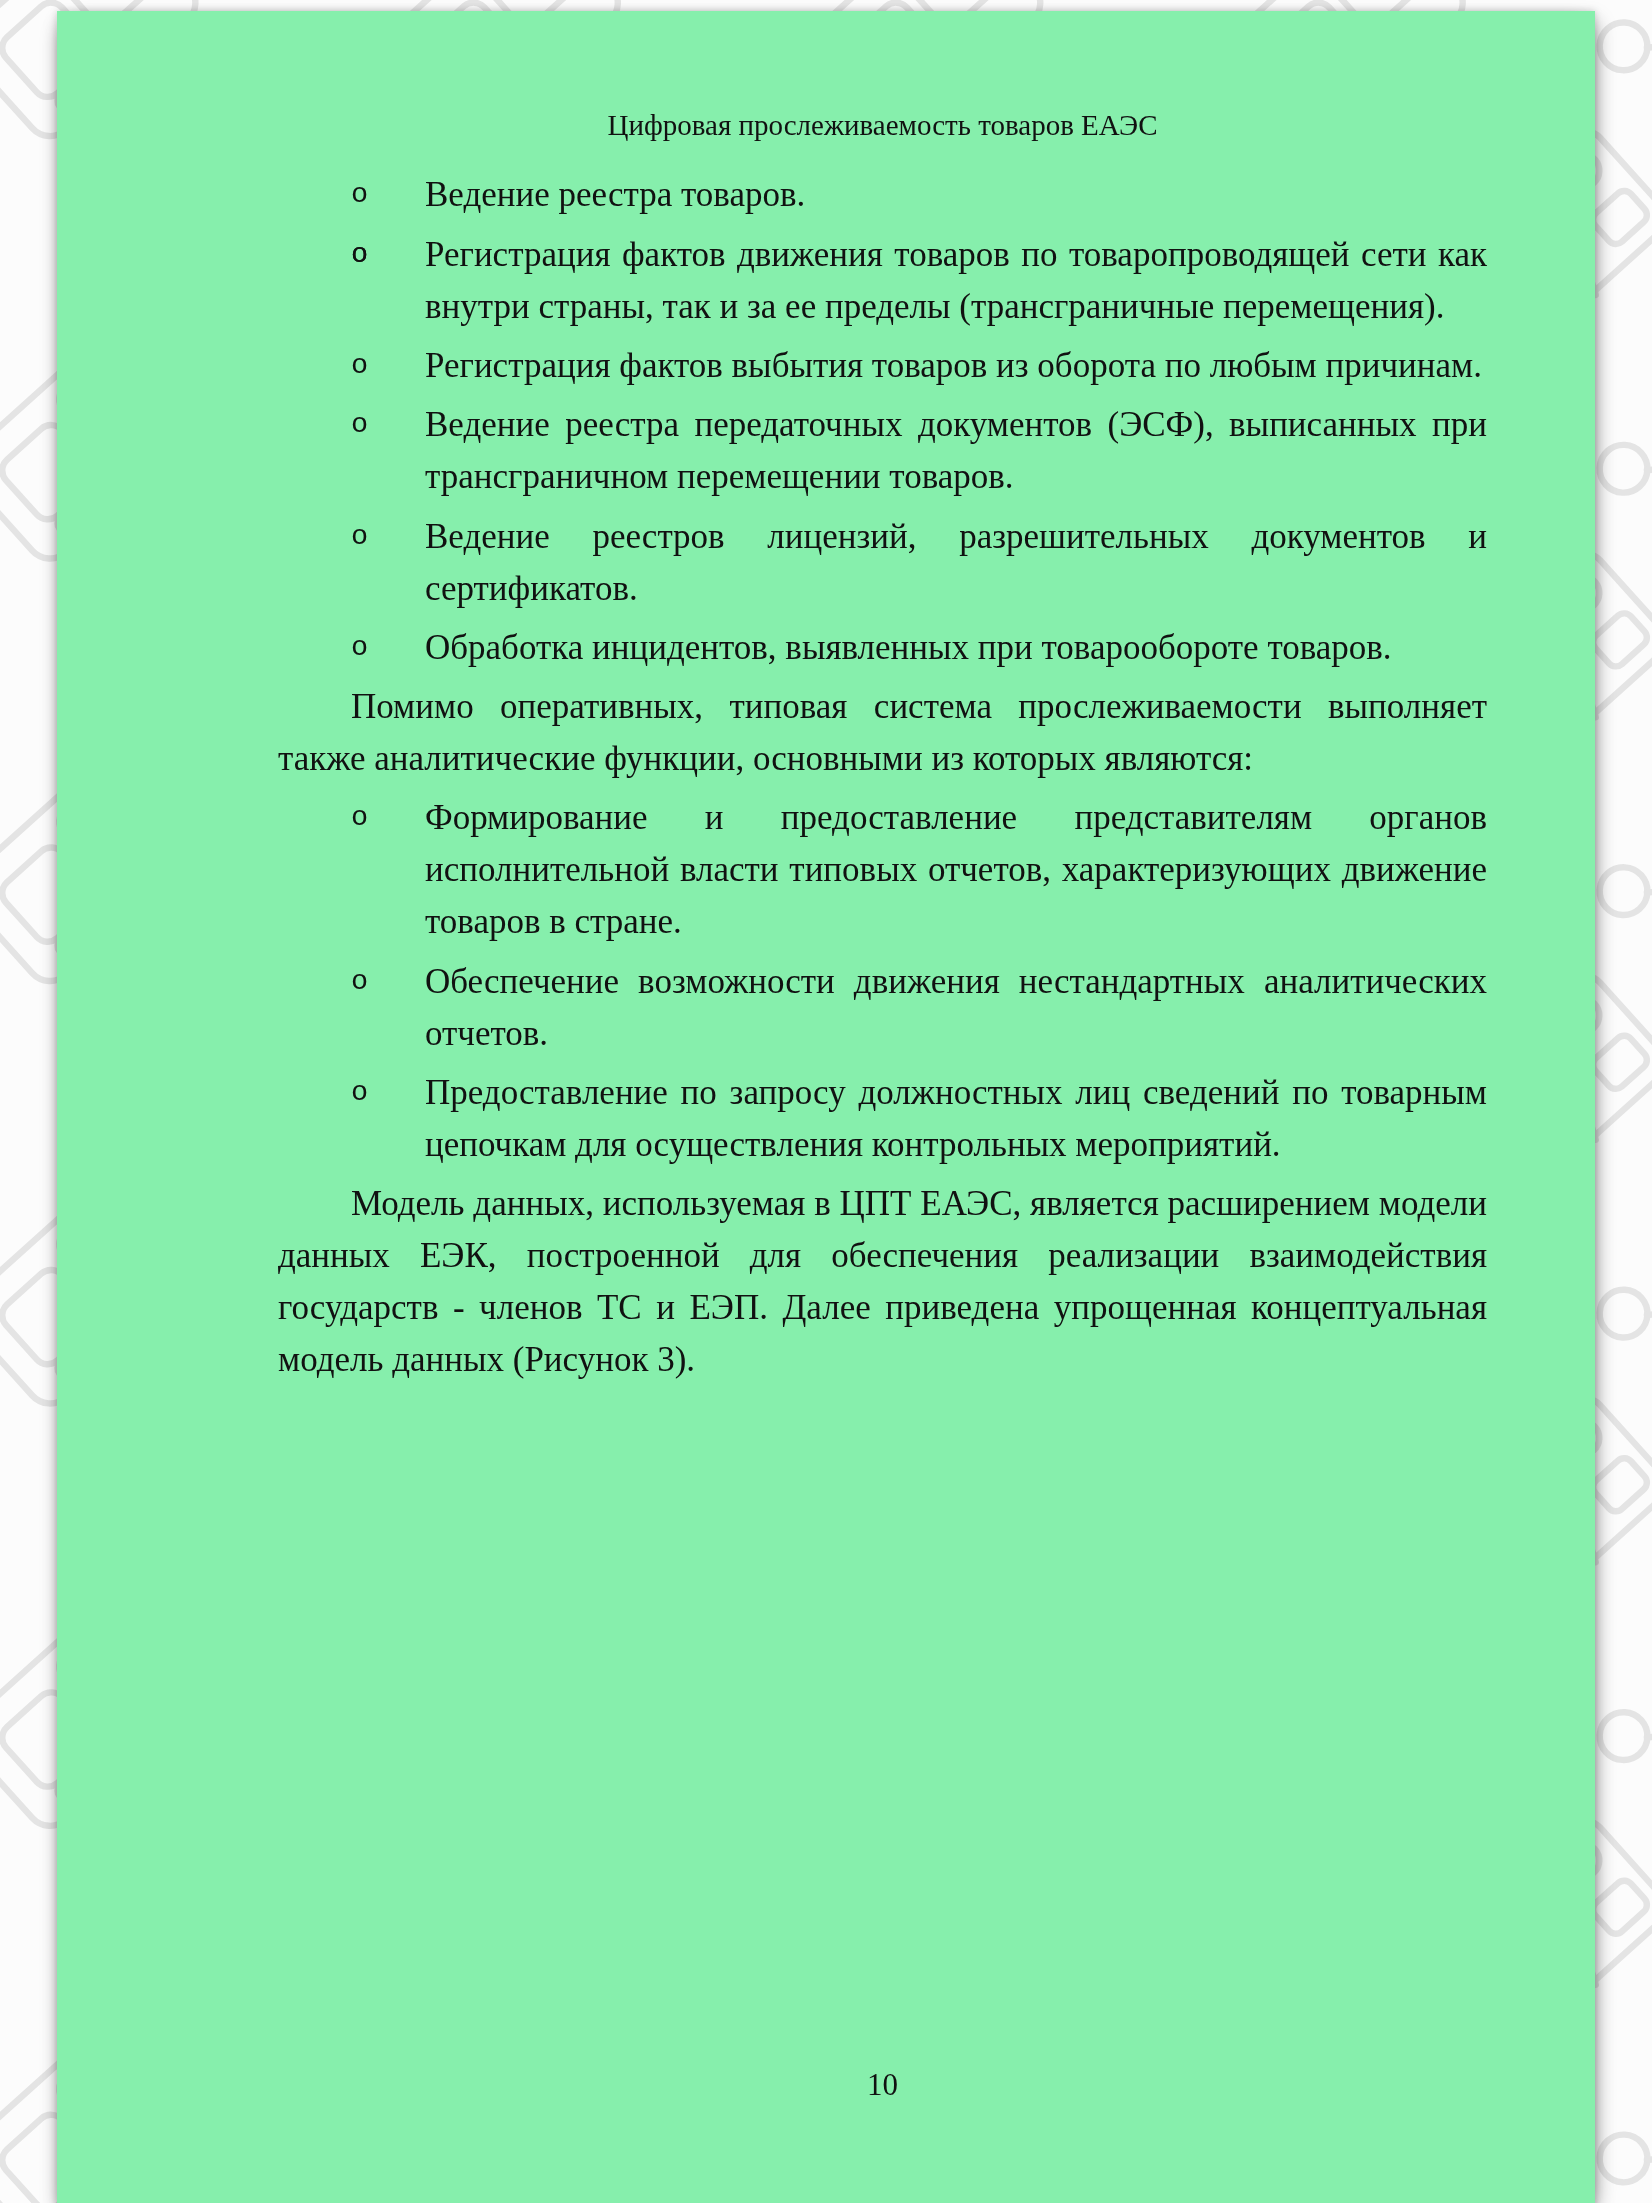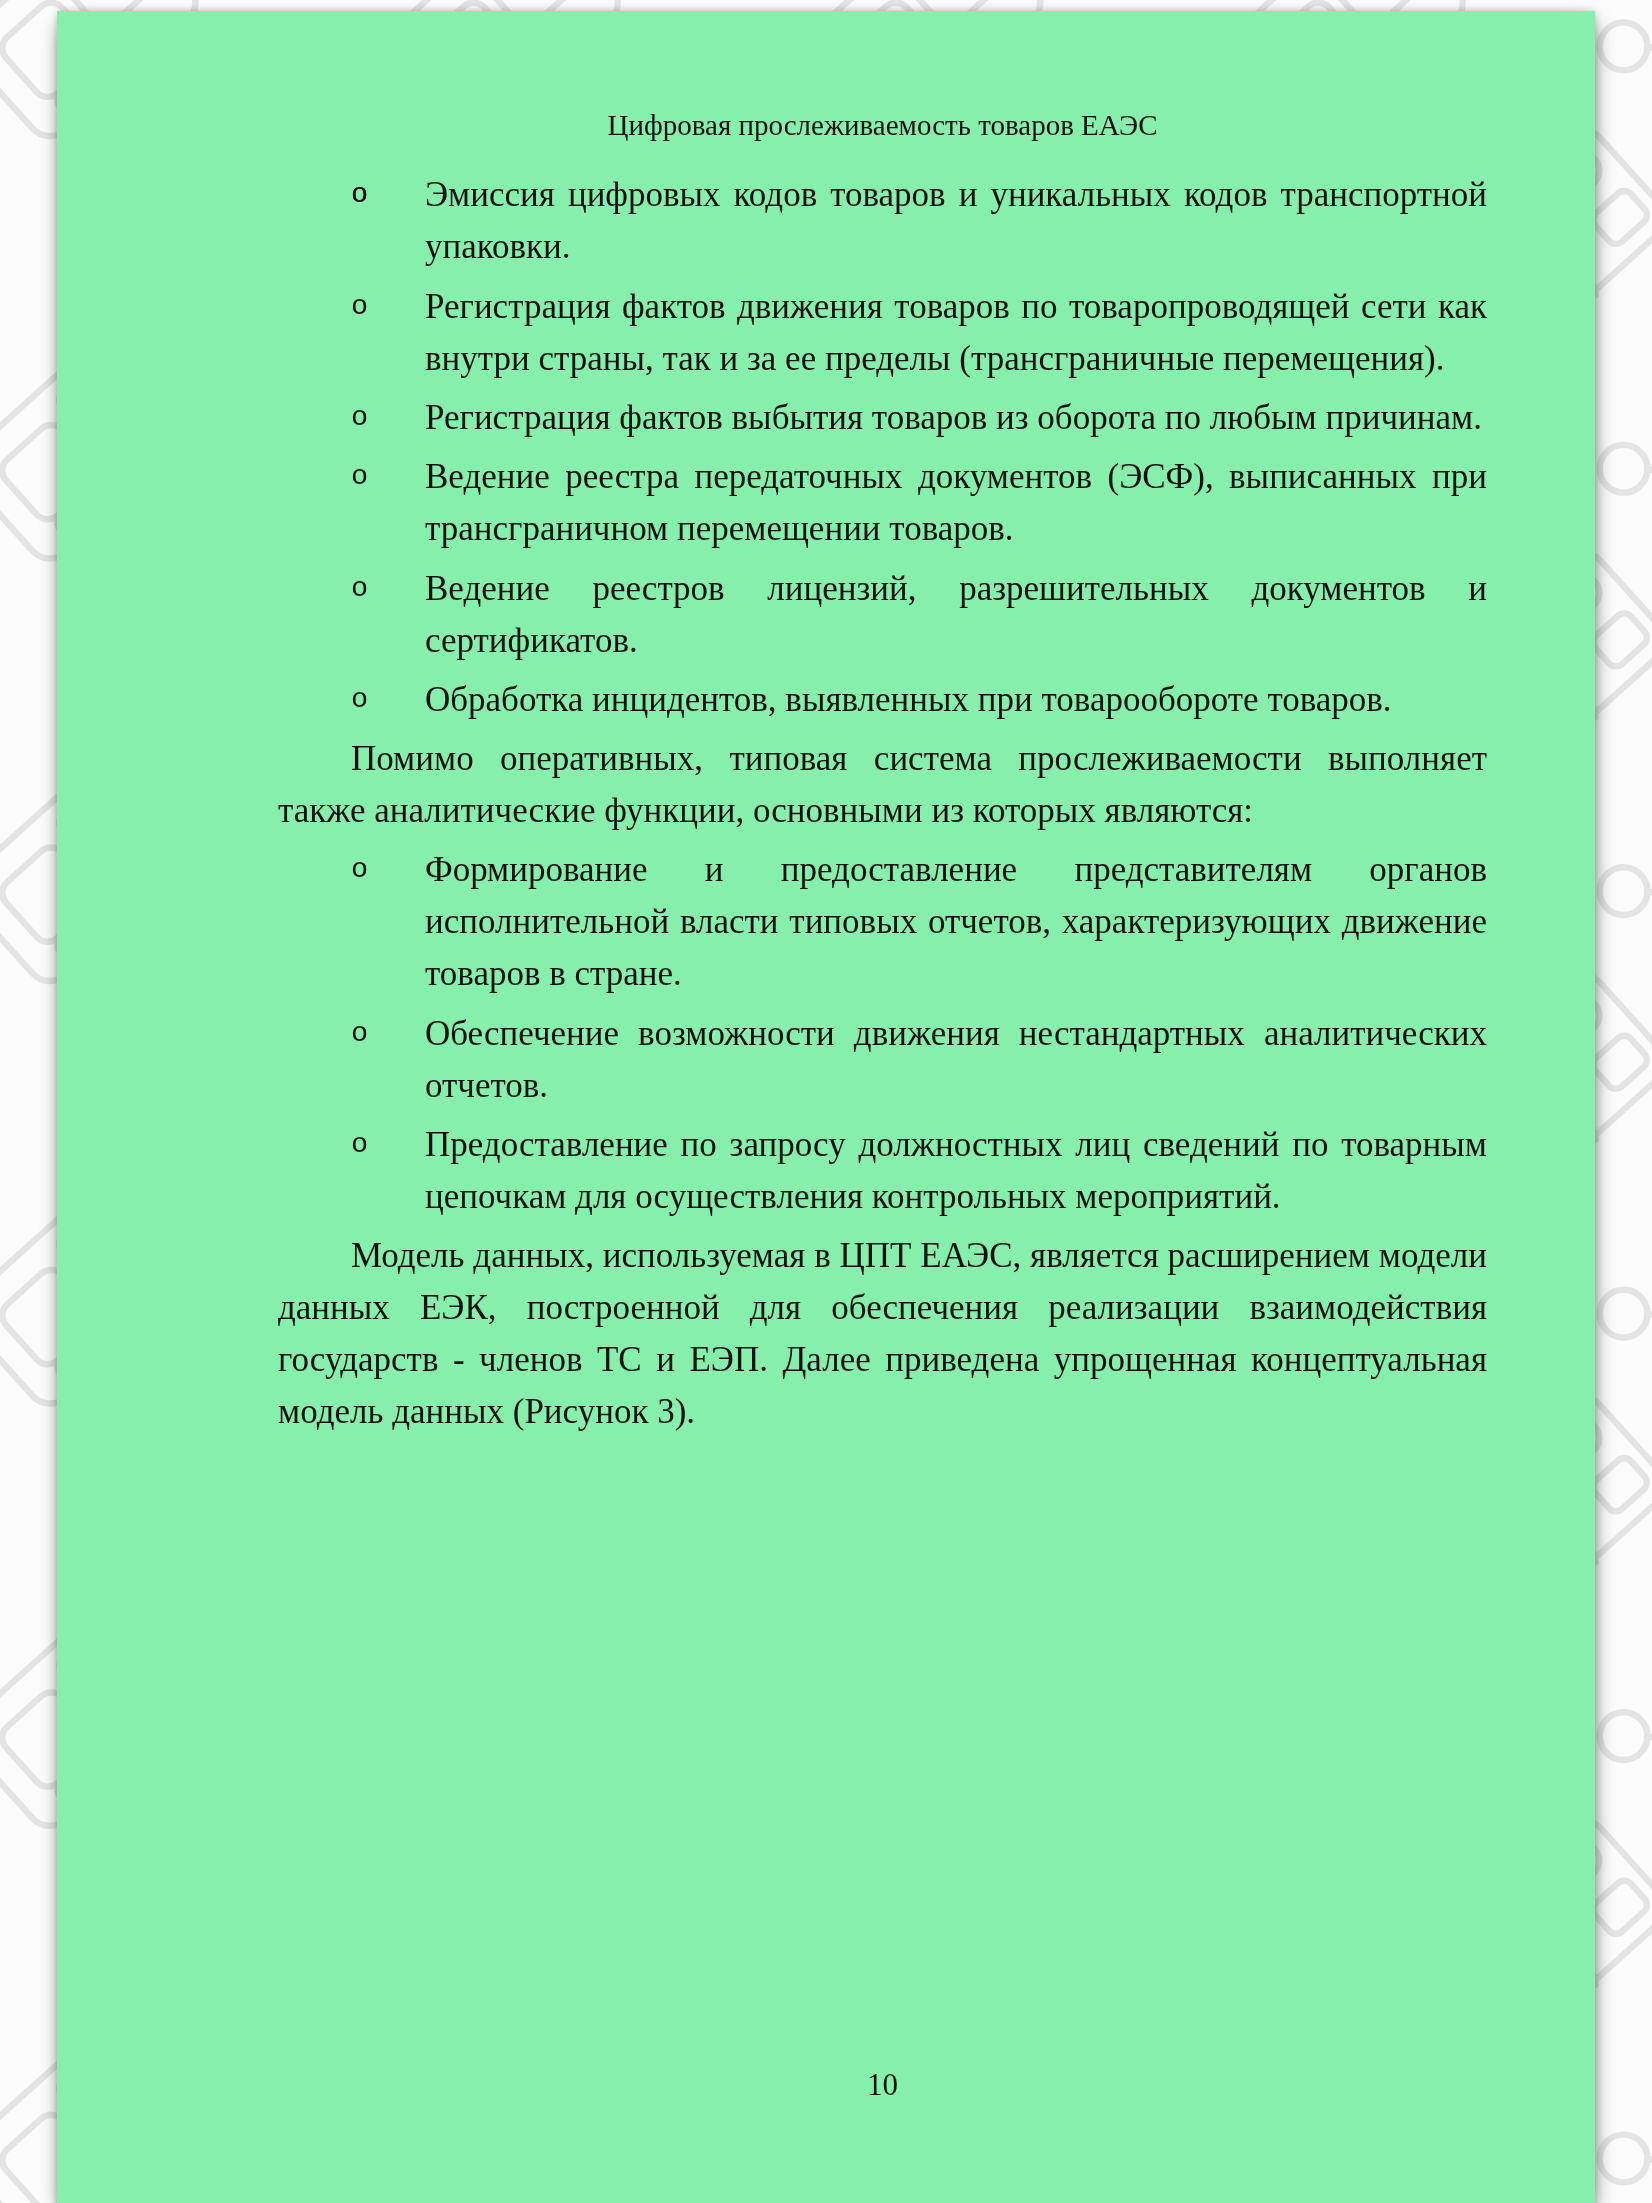--- a/index.html
+++ b/index.html
@@ -137,24 +137,24 @@
 
 <div class="page">
   <div class="content">
 
     <h1 class="running-header">Цифровая прослеживаемость товаров ЕАЭС</h1>
 
     <ul class="doc-list">
 
     <li>
           <span class="bullet">o</span>
-        </li>
-        <li>
-          <span class="bullet">o</span>
-          <span class="li-text">Эмиссия цифровых кодов товаров и уникальных кодов транспортной упаковки.</span>
+          <span class="li-text">Ведение реестра товаров.</span>
+        </li>
+        <li>
+          <span class="bullet">o</span>
         </li>
         <li>
           <span class="bullet">o</span>
           <span class="li-text">Регистрация фактов движения товаров по товаропроводящей сети как внутри страны, так и за ее пределы (трансграничные перемещения).</span>
         </li>
         <li>
           <span class="bullet">o</span>
           <span class="li-text">Регистрация фактов выбытия товаров из оборота по любым причинам.</span>
         </li>
         <li>

